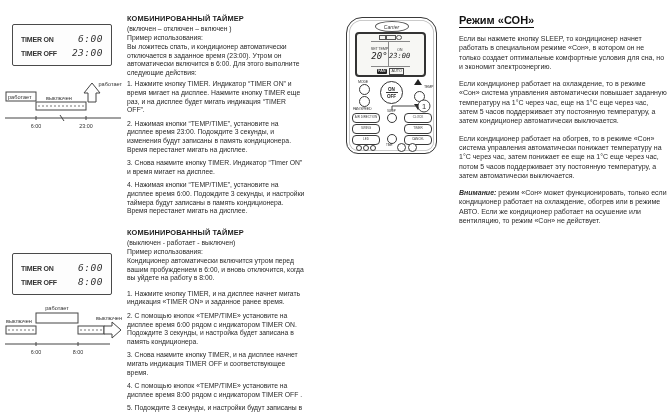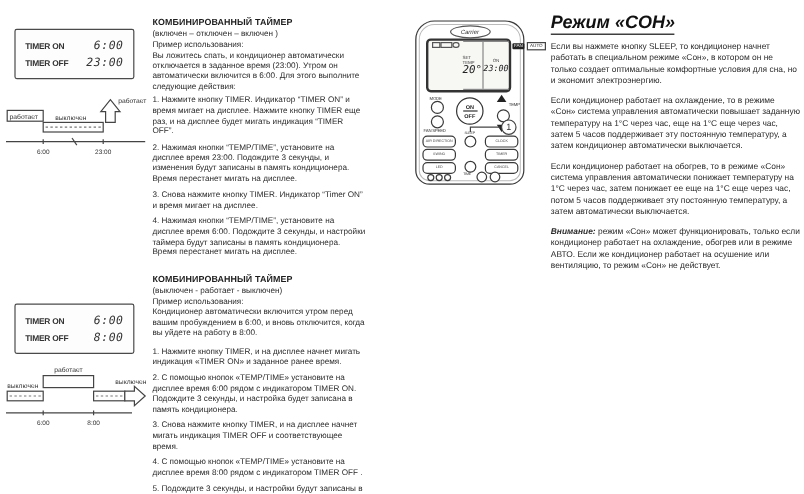--- a/index.html
+++ b/index.html
@@ -20,33 +20,33 @@
   .dg-shape{stroke:#444;stroke-width:1;fill:#fefefe;}
   
   .col-mid{position:absolute;left:127px;top:0;width:178px;height:344px;}
   .m-section{position:absolute;left:0;width:178px;}
   .doc-title{font-size:7.4px;font-weight:bold;color:#1d1d1d;margin:0 0 2px 0;letter-spacing:0.1px;}
   .doc-sub{font-size:6.8px;color:#2a2a2a;margin:0 0 2px 0;}
   .doc-par{font-size:6.8px;line-height:8.6px;color:#2a2a2a;margin:0 0 3px 0;}
   .step{font-size:6.8px;line-height:8.6px;color:#2a2a2a;margin:0 0 5px 0;}
   
   .col-right{position:absolute;left:459px;top:10px;width:208px;}
-  .r-title{font-size:15px;font-weight:bold;color:#111;border-bottom:1.5px solid #111;
-           display:inline-block;padding-bottom:1px;margin:0 0 6px 0;font-style:italic;}
+  .r-title{font-size:11px;font-weight:bold;color:#111;border-bottom:1.5px solid #111;
+           display:inline-block;padding-bottom:1px;margin:0 0 6px 0;}
   .r-par{font-size:7px;line-height:9.3px;color:#2a2a2a;margin:0 0 8px 0;}
   .note-label{font-weight:bold;font-style:italic;}
   
   .remote{position:absolute;left:346px;top:17px;width:89px;height:135px;
           border:1.6px solid #3a3a3a;border-radius:16px 16px 12px 12px;background:#fff;
           box-shadow:inset 0 0 0 2px #fff, inset 0 0 0 2.8px #bbb;}
   .r-logo{position:absolute;top:3px;left:50%;transform:translateX(-50%);width:32px;height:9px;
           border:1px solid #555;border-radius:50%;font-size:5px;font-style:italic;
           color:#333;display:flex;align-items:center;justify-content:center;}
   .r-lcd{position:absolute;top:14px;left:8px;width:71px;height:45px;border:2px solid #333;
-         border-radius:4px;background:#f7f7f4;box-sizing:border-box;display:flex;flex-direction:row;}
+         border-radius:4px;background:#f7f7f4;box-sizing:border-box;display:flex;flex-direction:column;align-items:center;}
   .r-lcd-iconbar{height:7px;display:flex;justify-content:space-between;align-items:center;padding:0 3px;}
   .ic-sq{width:5px;height:3.5px;border:0.8px solid #555;}
   .ic-dot{width:3.5px;height:3.5px;border:0.8px solid #555;border-radius:50%;}
   .r-lcd-main{flex:1;display:flex;border-top:0.8px solid #888;border-bottom:0.8px solid #888;}
   .r-lcd-left{width:45%;border-right:0.8px solid #888;display:flex;flex-direction:column;
               align-items:center;justify-content:center;}
   .r-lcd-right{flex:1;display:flex;flex-direction:column;align-items:center;justify-content:center;}
   .lcd-tiny{font-size:3.8px;color:#444;letter-spacing:-0.2px;}
   .lcd-temp{font-family:"DejaVu Sans Mono",monospace;font-style:italic;font-size:9px;color:#222;}
   .lcd-time{font-family:"DejaVu Sans Mono",monospace;font-style:italic;font-size:7px;color:#222;}

